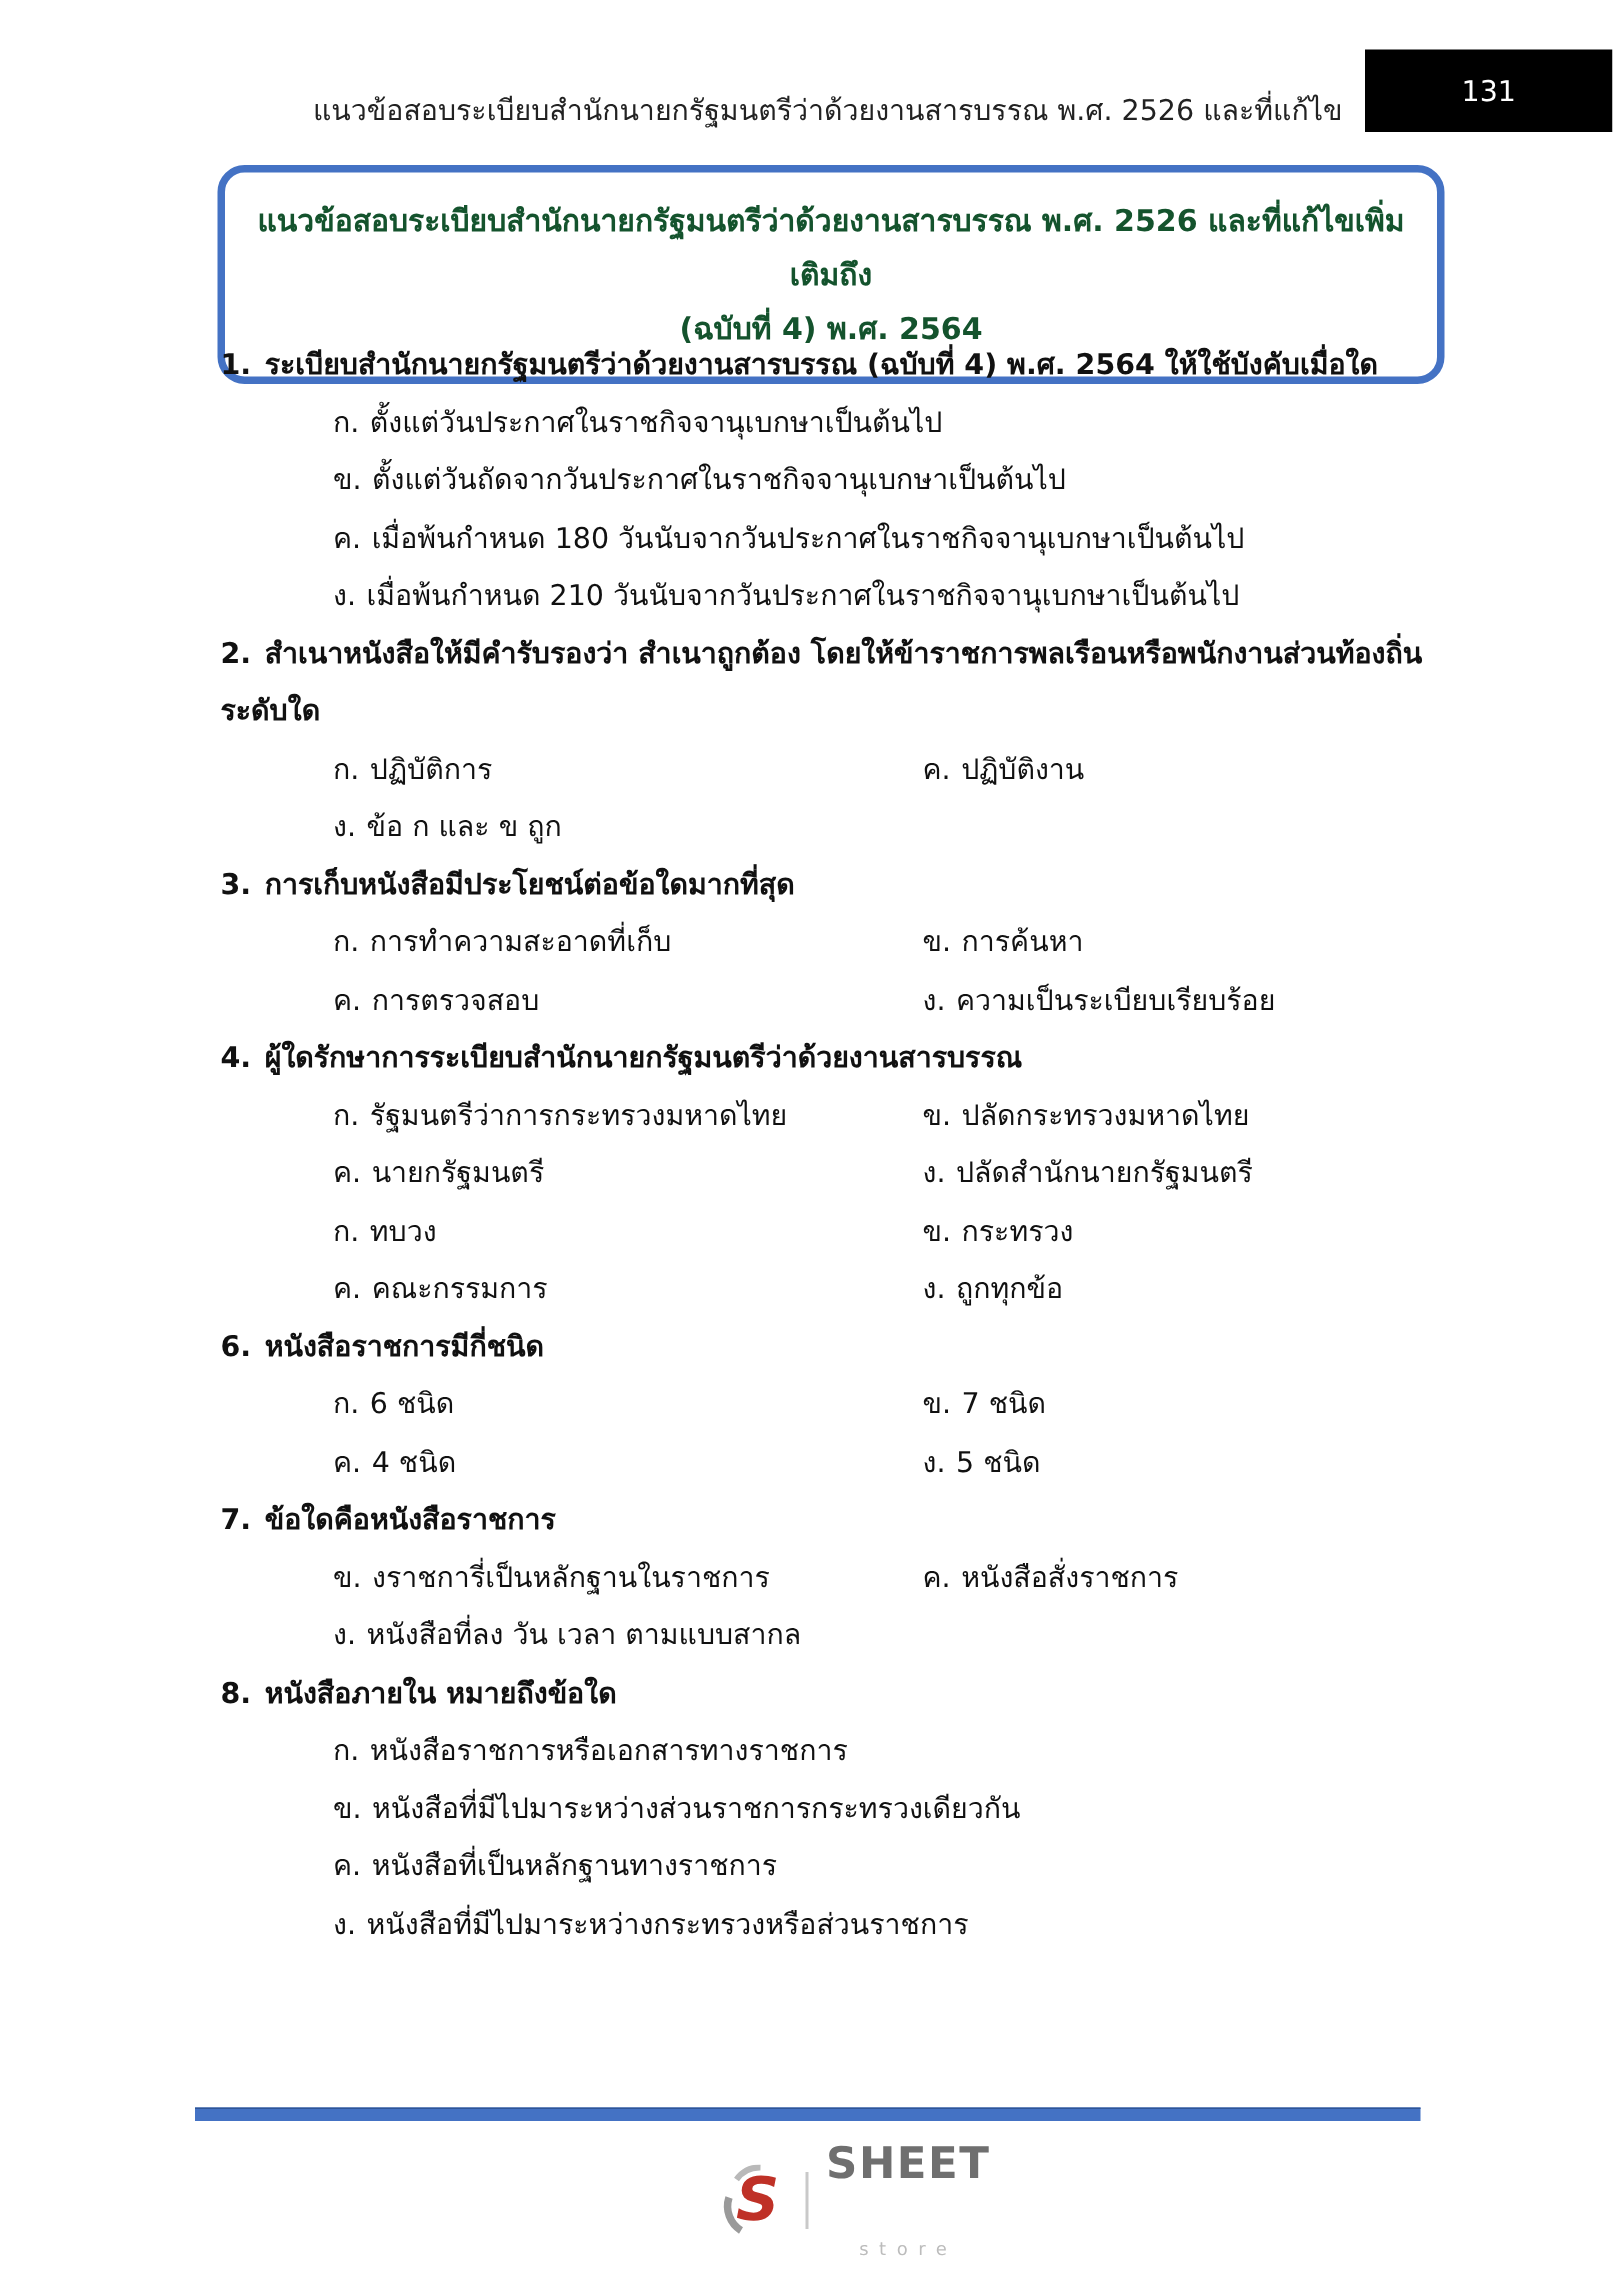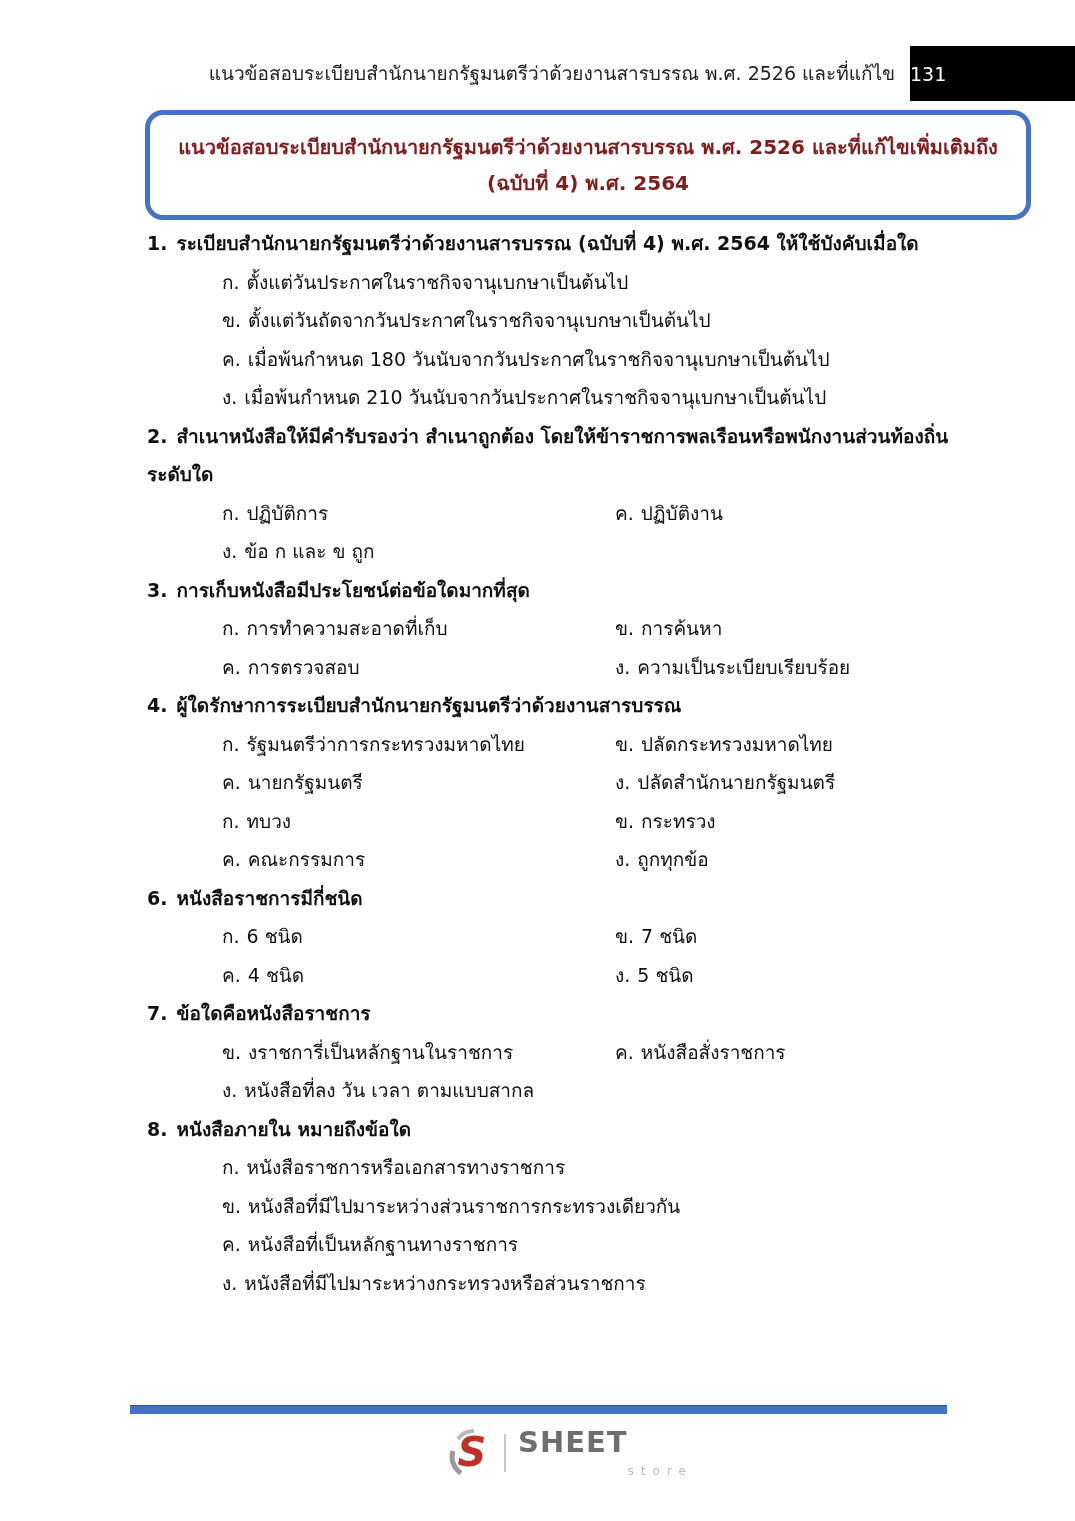--- a/index.html
+++ b/index.html
@@ -11,34 +11,34 @@
     overflow:hidden;
   }
   .page{position:relative;width:1075px;height:1521px;background:#fff;}
 
   
   .header-title{
     position:absolute;top:58px;right:180px;
     font-size:19px;white-space:nowrap;color:#222;
   }
   .page-num-box{
-    position:absolute;top:46px;right:0;width:165px;height:55px;
+    position:absolute;top:33px;right:0;width:165px;height:55px;
     background:#000;color:#fff;
-    display:flex;align-items:center;
+    display:flex;align-items:center;justify-content:center;
     font-size:19px;
   }
 
   
   .title-box{
-    position:absolute;top:110px;left:145px;width:886px;
+    position:absolute;top:110px;left:145px;width:818px;
     border:5px solid #4472C4;border-radius:18px;
     box-sizing:border-box;
     padding:14px 20px;
     text-align:center;font-weight:bold;font-size:20px;
-    line-height:36px;color:#7f1d1d;
+    line-height:36px;color:#14532d;
     background:#fff;
   }
 
   
   .questions{
     position:absolute;top:224px;left:147px;width:818px;
     font-size:19px;line-height:38.5px;color:#111;
   }
   .q-block{margin:0;}
   .q-header{font-weight:bold;}
@@ -52,21 +52,21 @@
     position:absolute;top:1405px;left:130px;width:817px;height:8px;
     background:#4472C4;border-top:1px solid #2f5597;
   }
   .footer-logo{
     position:absolute;top:1428px;left:0;width:1075px;
     display:flex;align-items:center;justify-content:center;
     transform:translateX(33px);
   }
   .logo-icon{width:48px;height:48px;flex:0 0 auto;}
   .logo-divider{width:2px;height:38px;background:#c9c9c9;margin:0 12px 0 8px;}
-  .logo-texts{display:flex;flex-direction:row;}
+  .logo-texts{display:flex;flex-direction:column;text-align:center;}
   .logo-main{
     font-size:29px;font-weight:bold;color:#6f6f6f;
     letter-spacing:1px;line-height:28px;
   }
   .logo-sub{
     font-size:12px;color:#bcbcbc;letter-spacing:7px;line-height:14px;margin-top:36px;
   }
 </style>
 </head>
 <body>

